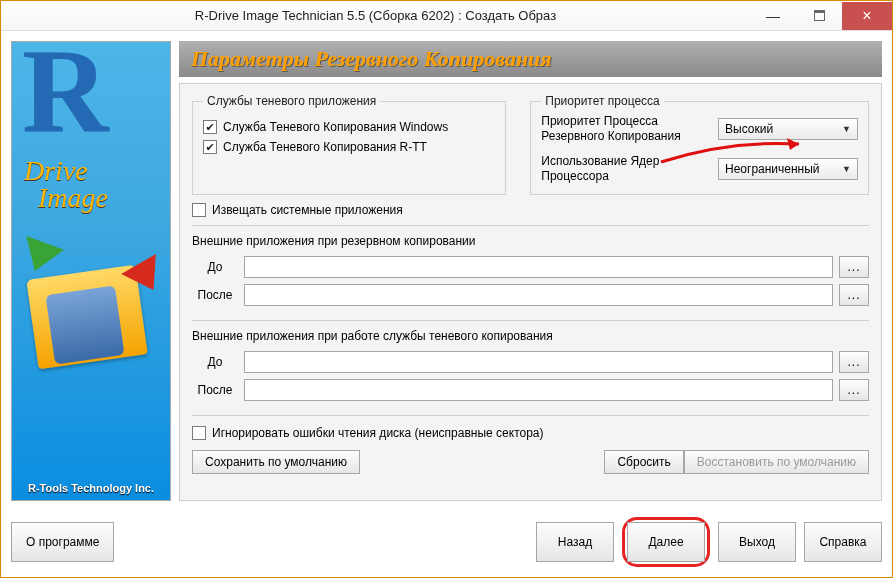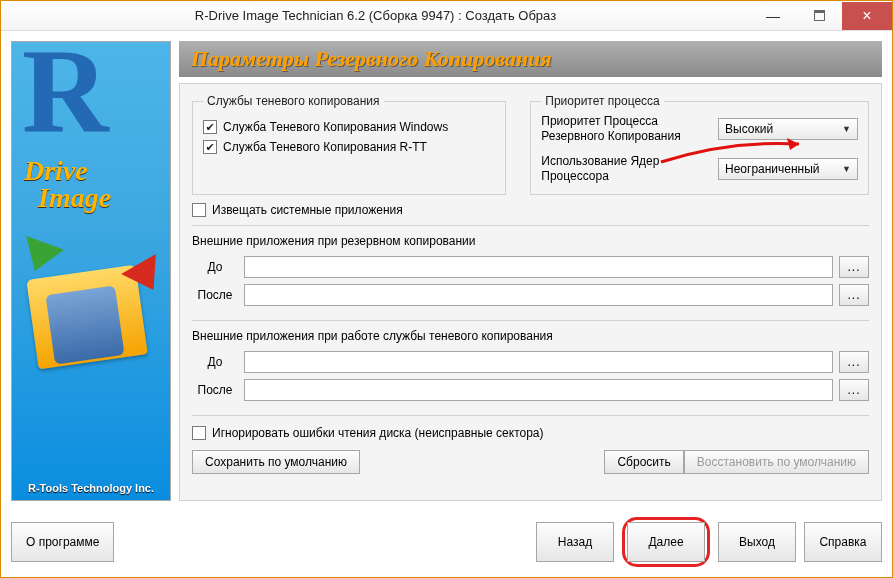--- a/index.html
+++ b/index.html
@@ -13,21 +13,21 @@
 .tb-btn { width: 46px; height: 28px; display: flex; align-items: center; justify-content: center; font-size: 14px; }
 .tb-min { color: #333; }
 .tb-max { color: #333; border: 1px solid transparent; }
 .tb-close { background: #c8504f; color: #fff; font-size: 16px; width: 50px; }
 
 .body { flex: 1; display: flex; padding: 10px; gap: 8px; background: #fff; }
 
 .sidebar { width: 160px; display: flex; flex-direction: column; }
 .logo-area { flex: 1; background: linear-gradient(#4db5e8 0%, #3da8e0 40%, #0a8de0 100%); border: 1px solid #aaa; position: relative; overflow: hidden; }
 .big-r { position: absolute; top: -10px; left: 10px; font-size: 120px; font-weight: bold; color: #2369b3; font-family: Georgia, serif; line-height: 1; }
-.drive-txt { position: absolute; top: 116px; left: 12px; font-family: Georgia, serif; font-style: italic; font-weight: bold; font-size: 28px; color: #ffb400; line-height: 0.95; text-shadow: 0 1px 0 #333; }
+.drive-txt { position: absolute; top: 116px; left: 12px; font-family: Georgia, serif; font-style: italic; font-weight: normal; font-size: 28px; color: #ffb400; line-height: 0.95; text-shadow: 0 1px 0 #333; }
 .folder-shape { position: absolute; top: 230px; left: 20px; width: 110px; height: 90px; background: linear-gradient(#ffd966, #f5a300); border-radius: 6px 6px 4px 4px; transform: rotate(-8deg); box-shadow: 0 2px 4px rgba(0,0,0,0.3); }
 .folder-disk { position: absolute; top: 248px; left: 38px; width: 70px; height: 70px; background: linear-gradient(#7aa4d6, #3a6aa8); border-radius: 6px; transform: rotate(-8deg); }
 .arrow-green { position: absolute; top: 200px; left: 8px; width: 0; height: 0; border-left: 20px solid transparent; border-right: 20px solid transparent; border-top: 30px solid #3aa335; transform: rotate(20deg); }
 .arrow-red { position: absolute; top: 220px; right: 4px; width: 0; height: 0; border-left: 20px solid transparent; border-right: 20px solid transparent; border-top: 30px solid #d62a1f; transform: rotate(-30deg); }
 .footer-txt { position: absolute; bottom: 6px; left: 0; right: 0; text-align: center; font-size: 11px; font-weight: bold; color: #fff; text-shadow: 0 1px 1px #000; }
 
 .main { flex: 1; display: flex; flex-direction: column; gap: 6px; }
 
 .header-bar { height: 36px; background: linear-gradient(#b0b0b0, #8a8a8a); display: flex; align-items: center; padding: 0 12px; }
 .header-title { font-size: 22px; font-weight: bold; font-style: italic; color: #ffa000; text-shadow: 1px 1px 0 #5a5a5a; font-family: Georgia, serif; }
@@ -70,21 +70,21 @@
 .main-btn { height: 40px; min-width: 78px; padding: 0 14px; border: 1px solid #a6a6a6; background: linear-gradient(#fdfdfd,#e6e6e6); font-size: 12px; }
 .highlight-ring { border: 3px solid #e62223; border-radius: 15px; padding: 2px; display: inline-flex; }
 .highlight-ring .main-btn { margin: 0; }
 </style>
 </head>
 <body>
 
 <div class="window">
 
   <div class="titlebar">
-    <div class="titlebar-title">R-Drive Image Technician 6.2 (Сборка 9947) : Создать Образ</div>
+    <div class="titlebar-title">R-Drive Image Technician 5.5 (Сборка 6202) : Создать Образ</div>
     <div class="titlebar-btns">
       <div class="tb-btn tb-min">—</div>
       <div class="tb-btn tb-max">
           <span style="display:inline-block;width:11px;height:11px;border:1px solid #666;border-top-width:3px"></span>
         </div>
       <div class="tb-btn tb-close">×</div>
     </div>
   </div>
 
   <div class="body">
@@ -108,21 +108,21 @@
 
       <div class="header-bar">
         <span class="header-title">Параметры Резервного Копирования</span>
       </div>
 
       <div class="content">
 
         <div class="top-row">
 
           <fieldset class="fs-shadow">
-            <legend>Службы теневого копирования</legend>
+            <legend>Службы теневого приложения</legend>
             <div class="chk-row">
               <span class="chk">✔</span>
               <span>Служба Теневого Копирования Windows</span>
             </div>
             <div class="chk-row">
               <span class="chk">✔</span>
               <span>Служба Теневого Копирования R-TT</span>
             </div>
           </fieldset>
 

